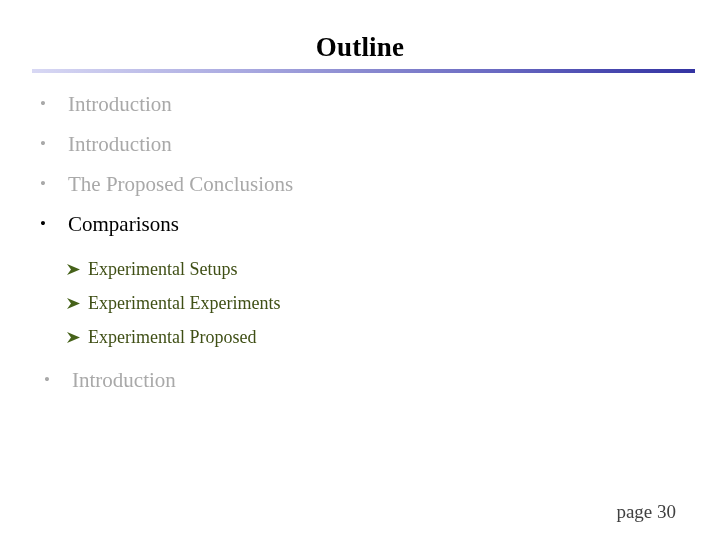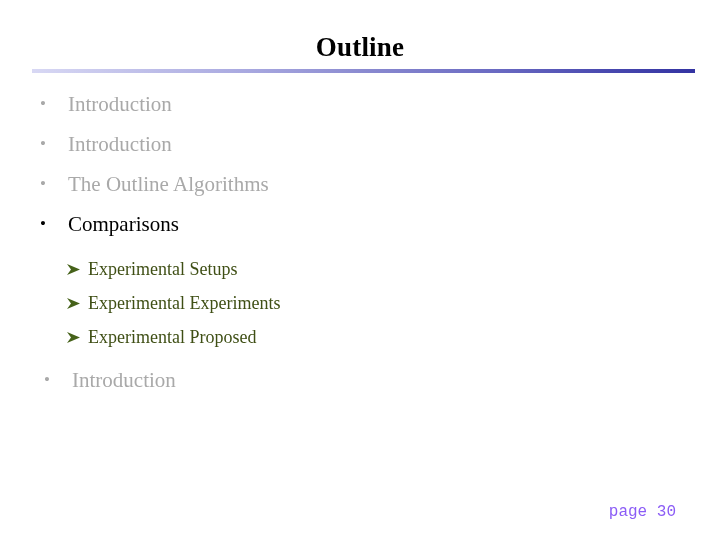--- a/index.html
+++ b/index.html
@@ -115,24 +115,24 @@
   .lvl2 .arrow svg {
     display: block;
     margin-top: 11px;
   }
 
   
   .page-number {
     position: absolute;
     right: 24px;
     bottom: 20px;
-    font-size: 16px;
+    font-size: 19px;
     line-height: 16px;
-    color: #8b5cf6;
-    font-family: Liberation Mono, monospace;
+    color: #404040;
+    font-family: Liberation Serif, serif;
   }
 </style>
 </head>
 <body>
 
 <div class="slide">
 
   <div class="slide-title">Outline</div>
 
   <div class="title-rule"></div>
@@ -144,21 +144,21 @@
       <span>Introduction</span>
     </div>
 
     <div class="lvl1">
       <span class="dot">•</span>
       <span>Introduction</span>
     </div>
 
     <div class="lvl1">
       <span class="dot">•</span>
-      <span>The Outline Algorithms</span>
+      <span>The Proposed Conclusions</span>
     </div>
 
     <div class="lvl1 active">
       <span class="dot">•</span>
       <span>Comparisons</span>
     </div>
 
     <div class="sub-group">
 
       <div class="lvl2">

